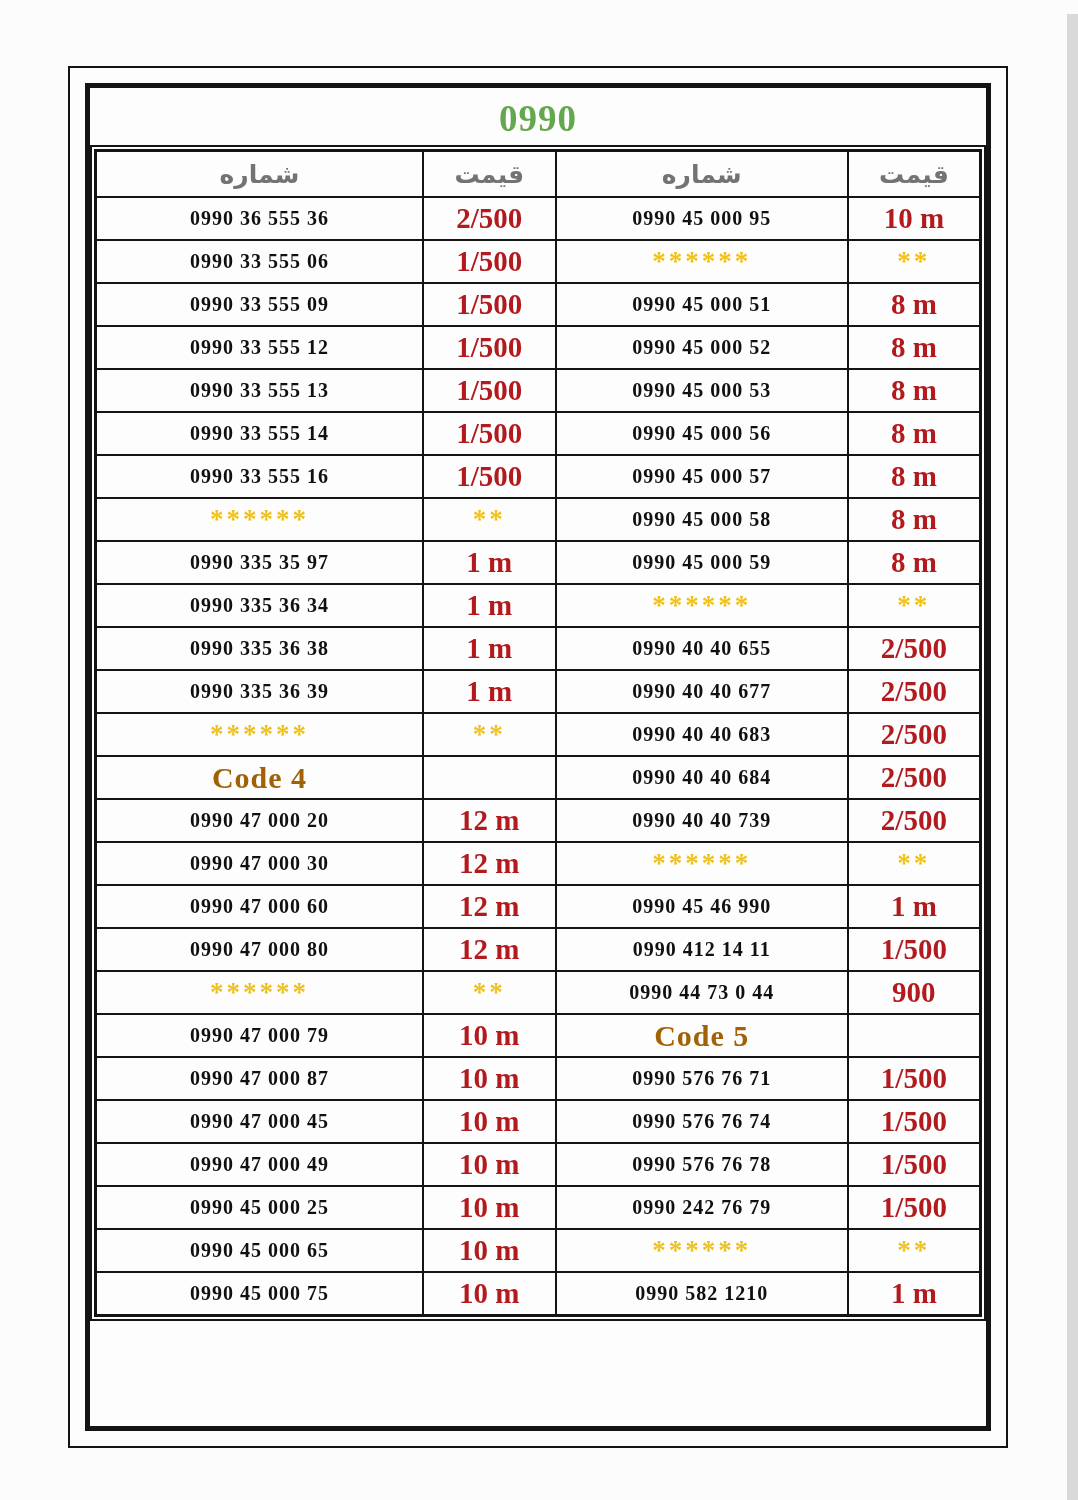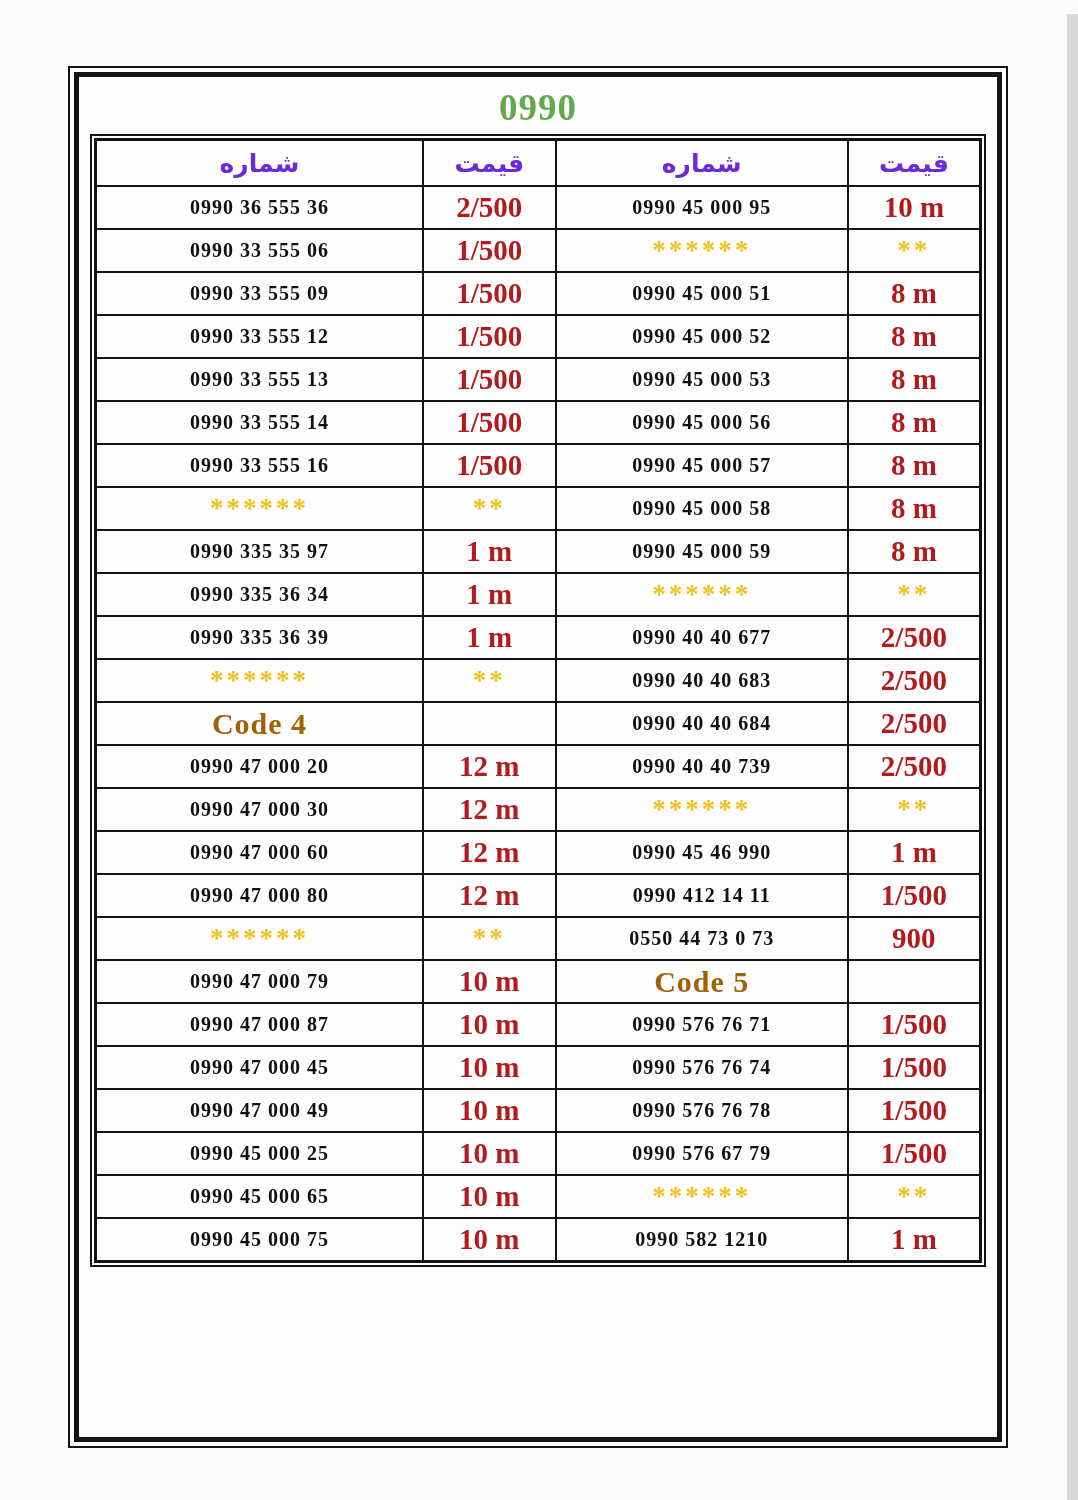--- a/index.html
+++ b/index.html
@@ -22,21 +22,21 @@
     height: 1486px;
     background: #d9d9d9;
   }
   .frame-outer {
     position: absolute;
     left: 68px;
     top: 66px;
     width: 940px;
     height: 1382px;
     border: 2px solid #141414;
-    padding: 4px;
+    padding: 15px;
     box-sizing: border-box;
     background: #fdfdfd;
   }
   .frame-inner {
     width: 100%;
     height: 100%;
     border: 5px solid #141414;
     box-sizing: border-box;
     background: #fdfdfd;
   }
@@ -71,21 +71,21 @@
     vertical-align: middle;
     padding: 0;
     overflow: hidden;
     white-space: nowrap;
   }
   .price-table th {
     height: 44px;
     font-family: "DejaVu Sans", sans-serif;
     font-size: 25px;
     font-weight: bold;
-    color: #6d28d9;
+    color: #737373;
   }
   .price-table td {
     height: 41px;
   }
   .col-num1   { width: 37%; }
   .col-price1 { width: 15%; }
   .col-num2   { width: 33%; }
   .col-price2 { width: 15%; }
   .num-cell {
     font-size: 20px;
@@ -192,20 +192,26 @@
               <td class="num-cell">0990 45 000 59</td>
               <td class="price-cell">8 m</td>
             </tr>
             <tr>
               <td class="num-cell">0990 335 36 34</td>
               <td class="price-cell">1 m</td>
               <td class="num-cell masked">******</td>
               <td class="price-cell masked">**</td>
             </tr>
             <tr>
+              <td class="num-cell">0990 335 36 38</td>
+              <td class="price-cell">1 m</td>
+              <td class="num-cell">0990 40 40 655</td>
+              <td class="price-cell">2/500</td>
+            </tr>
+            <tr>
               <td class="num-cell">0990 335 36 39</td>
               <td class="price-cell">1 m</td>
               <td class="num-cell">0990 40 40 677</td>
               <td class="price-cell">2/500</td>
             </tr>
             <tr>
               <td class="num-cell masked">******</td>
               <td class="price-cell masked">**</td>
               <td class="num-cell">0990 40 40 683</td>
               <td class="price-cell">2/500</td>
@@ -236,21 +242,21 @@
             </tr>
             <tr>
               <td class="num-cell">0990 47 000 80</td>
               <td class="price-cell">12 m</td>
               <td class="num-cell">0990 412 14 11</td>
               <td class="price-cell">1/500</td>
             </tr>
             <tr>
               <td class="num-cell masked">******</td>
               <td class="price-cell masked">**</td>
-              <td class="num-cell">0550 44 73 0 73</td>
+              <td class="num-cell">0990 44 73 0 44</td>
               <td class="price-cell">900</td>
             </tr>
             <tr>
               <td class="num-cell">0990 47 000 79</td>
               <td class="price-cell">10 m</td>
               <td class="num-cell section">Code 5</td>
               <td class="price-cell"></td>
             </tr>
             <tr>
               <td class="num-cell">0990 47 000 87</td>
@@ -266,21 +272,21 @@
             </tr>
             <tr>
               <td class="num-cell">0990 47 000 49</td>
               <td class="price-cell">10 m</td>
               <td class="num-cell">0990 576 76 78</td>
               <td class="price-cell">1/500</td>
             </tr>
             <tr>
               <td class="num-cell">0990 45 000 25</td>
               <td class="price-cell">10 m</td>
-              <td class="num-cell">0990 576 67 79</td>
+              <td class="num-cell">0990 242 76 79</td>
               <td class="price-cell">1/500</td>
             </tr>
             <tr>
               <td class="num-cell">0990 45 000 65</td>
               <td class="price-cell">10 m</td>
               <td class="num-cell masked">******</td>
               <td class="price-cell masked">**</td>
             </tr>
             <tr>
               <td class="num-cell">0990 45 000 75</td>

